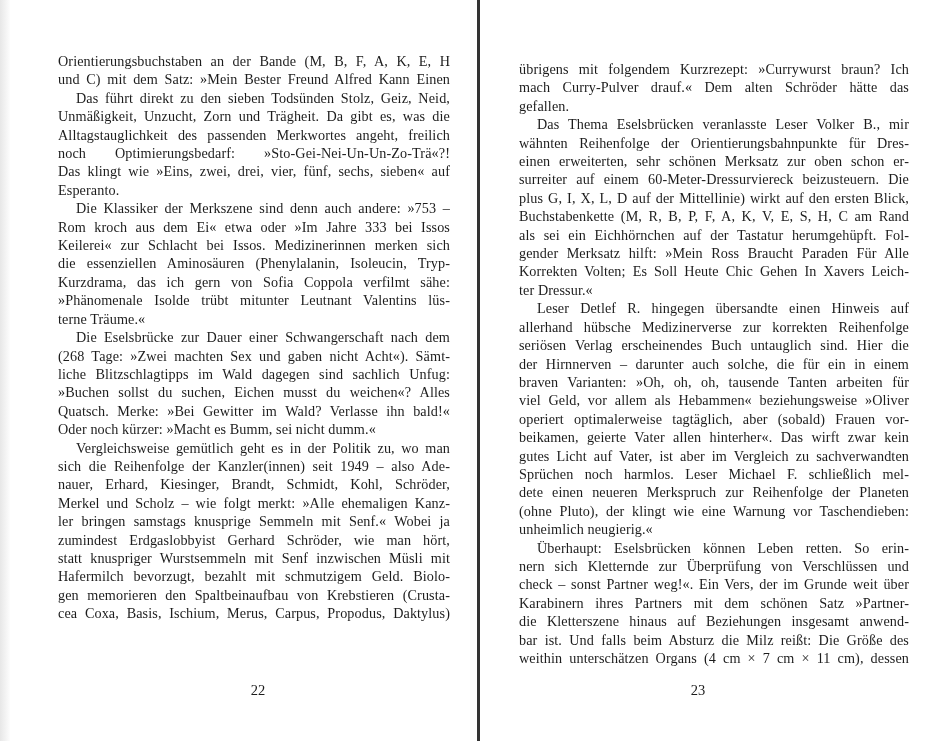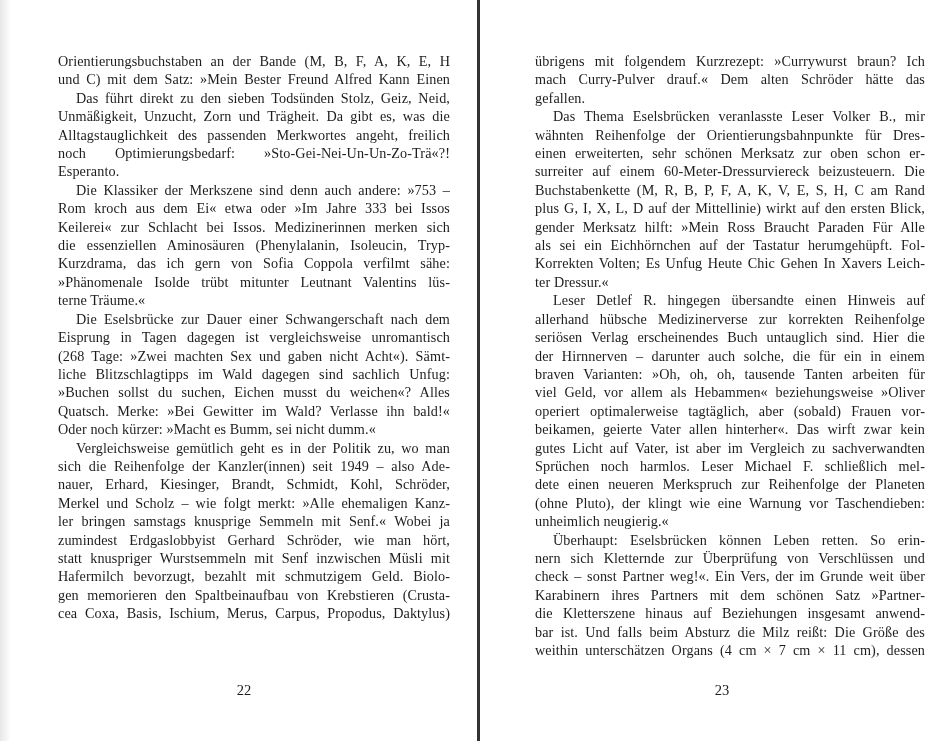--- a/index.html
+++ b/index.html
@@ -29,63 +29,63 @@
     position: absolute;
     left: 477px; top: 0;
     width: 3px; height: 741px;
     background: #333333;
   }
   .page {
     position: absolute;
     top: 52px;
   }
   #page-left  { left: 58px;  width: 392px; }
-  #page-right { left: 535px; width: 390px; }
+  #page-right { left: 519px; width: 390px; margin-top: 8px; }
   .line {
     font-size: 14.2px;
     line-height: 18.4px;
     text-align: justify;
     text-align-last: justify;
     letter-spacing: 0.1px;
   }
   .line.para-end { text-align-last: left; }
   .line.indent   { text-indent: 18px; }
   .page-number {
     position: absolute;
     top: 682px;
     font-size: 14.5px;
     text-align: center;
     color: #1c1c1c;
   }
-  #page-number-left  { left: 60px;  width: 392px; transform: translateX(-12px); }
-  #page-number-right { left: 545px; width: 390px; transform: translateX(-18px); }
+  #page-number-left  { left: 74px;  width: 392px; transform: translateX(-12px); }
+  #page-number-right { left: 521px; width: 390px; transform: translateX(-18px); }
 </style>
 </head>
 <body>
 
 <div class="spread">
   <div class="edge-shade"></div>
 
   <div class="page" id="page-left">
       <div class="line">Orientierungsbuchstaben an der Bande (M, B, F, A, K, E, H</div>
       <div class="line">und C) mit dem Satz: »Mein Bester Freund Alfred Kann Einen</div>
       <div class="line indent">Das führt direkt zu den sieben Todsünden Stolz, Geiz, Neid,</div>
       <div class="line">Unmäßigkeit, Unzucht, Zorn und Trägheit. Da gibt es, was die</div>
       <div class="line">Alltagstauglichkeit des passenden Merkwortes angeht, freilich</div>
       <div class="line">noch Optimierungsbedarf: »Sto-Gei-Nei-Un-Un-Zo-Trä«?!</div>
+      <div class="line">Das klingt wie »Eins, zwei, drei, vier, fünf, sechs, sieben« auf</div>
       <div class="line para-end">Esperanto.</div>
       <div class="line indent">Die Klassiker der Merkszene sind denn auch andere: »753 –</div>
       <div class="line">Rom kroch aus dem Ei« etwa oder »Im Jahre 333 bei Issos</div>
       <div class="line">Keilerei« zur Schlacht bei Issos. Medizinerinnen merken sich</div>
       <div class="line">die essenziellen Aminosäuren (Phenylalanin, Isoleucin, Tryp-</div>
       <div class="line">Kurzdrama, das ich gern von Sofia Coppola verfilmt sähe:</div>
       <div class="line">»Phänomenale Isolde trübt mitunter Leutnant Valentins lüs-</div>
       <div class="line para-end">terne Träume.«</div>
       <div class="line indent">Die Eselsbrücke zur Dauer einer Schwangerschaft nach dem</div>
-      <div class="line">Eisprung in Tagen dagegen ist vergleichsweise unromantisch</div>
       <div class="line">(268 Tage: »Zwei machten Sex und gaben nicht Acht«). Sämt-</div>
       <div class="line">liche Blitzschlagtipps im Wald dagegen sind sachlich Unfug:</div>
       <div class="line">»Buchen sollst du suchen, Eichen musst du weichen«? Alles</div>
       <div class="line">Quatsch. Merke: »Bei Gewitter im Wald? Verlasse ihn bald!«</div>
       <div class="line para-end">Oder noch kürzer: »Macht es Bumm, sei nicht dumm.«</div>
       <div class="line indent">Vergleichsweise gemütlich geht es in der Politik zu, wo man</div>
       <div class="line">sich die Reihenfolge der Kanzler(innen) seit 1949 – also Ade-</div>
       <div class="line">nauer, Erhard, Kiesinger, Brandt, Schmidt, Kohl, Schröder,</div>
       <div class="line">Merkel und Scholz – wie folgt merkt: »Alle ehemaligen Kanz-</div>
       <div class="line">ler bringen samstags knusprige Semmeln mit Senf.« Wobei ja</div>
@@ -97,25 +97,25 @@
     </div>
 
   <div class="page" id="page-right">
       <div class="line">übrigens mit folgendem Kurzrezept: »Currywurst braun? Ich</div>
       <div class="line">mach Curry-Pulver drauf.« Dem alten Schröder hätte das</div>
       <div class="line para-end">gefallen.</div>
       <div class="line indent">Das Thema Eselsbrücken veranlasste Leser Volker B., mir</div>
       <div class="line">wähnten Reihenfolge der Orientierungsbahnpunkte für Dres-</div>
       <div class="line">einen erweiterten, sehr schönen Merksatz zur oben schon er-</div>
       <div class="line">surreiter auf einem 60-Meter-Dressurviereck beizusteuern. Die</div>
+      <div class="line">plus G, I, X, L, D auf der Mittellinie) wirkt auf den ersten Blick,</div>
       <div class="line">Buchstabenkette (M, R, B, P, F, A, K, V, E, S, H, C am Rand</div>
-      <div class="line">plus G, I, X, L, D auf der Mittellinie) wirkt auf den ersten Blick,</div>
+      <div class="line">als sei ein Eichhörnchen auf der Tastatur herumgehüpft. Fol-</div>
       <div class="line">gender Merksatz hilft: »Mein Ross Braucht Paraden Für Alle</div>
-      <div class="line">als sei ein Eichhörnchen auf der Tastatur herumgehüpft. Fol-</div>
-      <div class="line">Korrekten Volten; Es Unfug Heute Chic Gehen In Xavers Leich-</div>
+      <div class="line">Korrekten Volten; Es Soll Heute Chic Gehen In Xavers Leich-</div>
       <div class="line para-end">ter Dressur.«</div>
       <div class="line indent">Leser Detlef R. hingegen übersandte einen Hinweis auf</div>
       <div class="line">allerhand hübsche Medizinerverse zur korrekten Reihenfolge</div>
       <div class="line">seriösen Verlag erscheinendes Buch untauglich sind. Hier die</div>
       <div class="line">der Hirnnerven – darunter auch solche, die für ein in einem</div>
       <div class="line">braven Varianten: »Oh, oh, oh, tausende Tanten arbeiten für</div>
       <div class="line">viel Geld, vor allem als Hebammen« beziehungsweise »Oliver</div>
       <div class="line">operiert optimalerweise tagtäglich, aber (sobald) Frauen vor-</div>
       <div class="line">beikamen, geierte Vater allen hinterher«. Das wirft zwar kein</div>
       <div class="line">gutes Licht auf Vater, ist aber im Vergleich zu sachverwandten</div>

